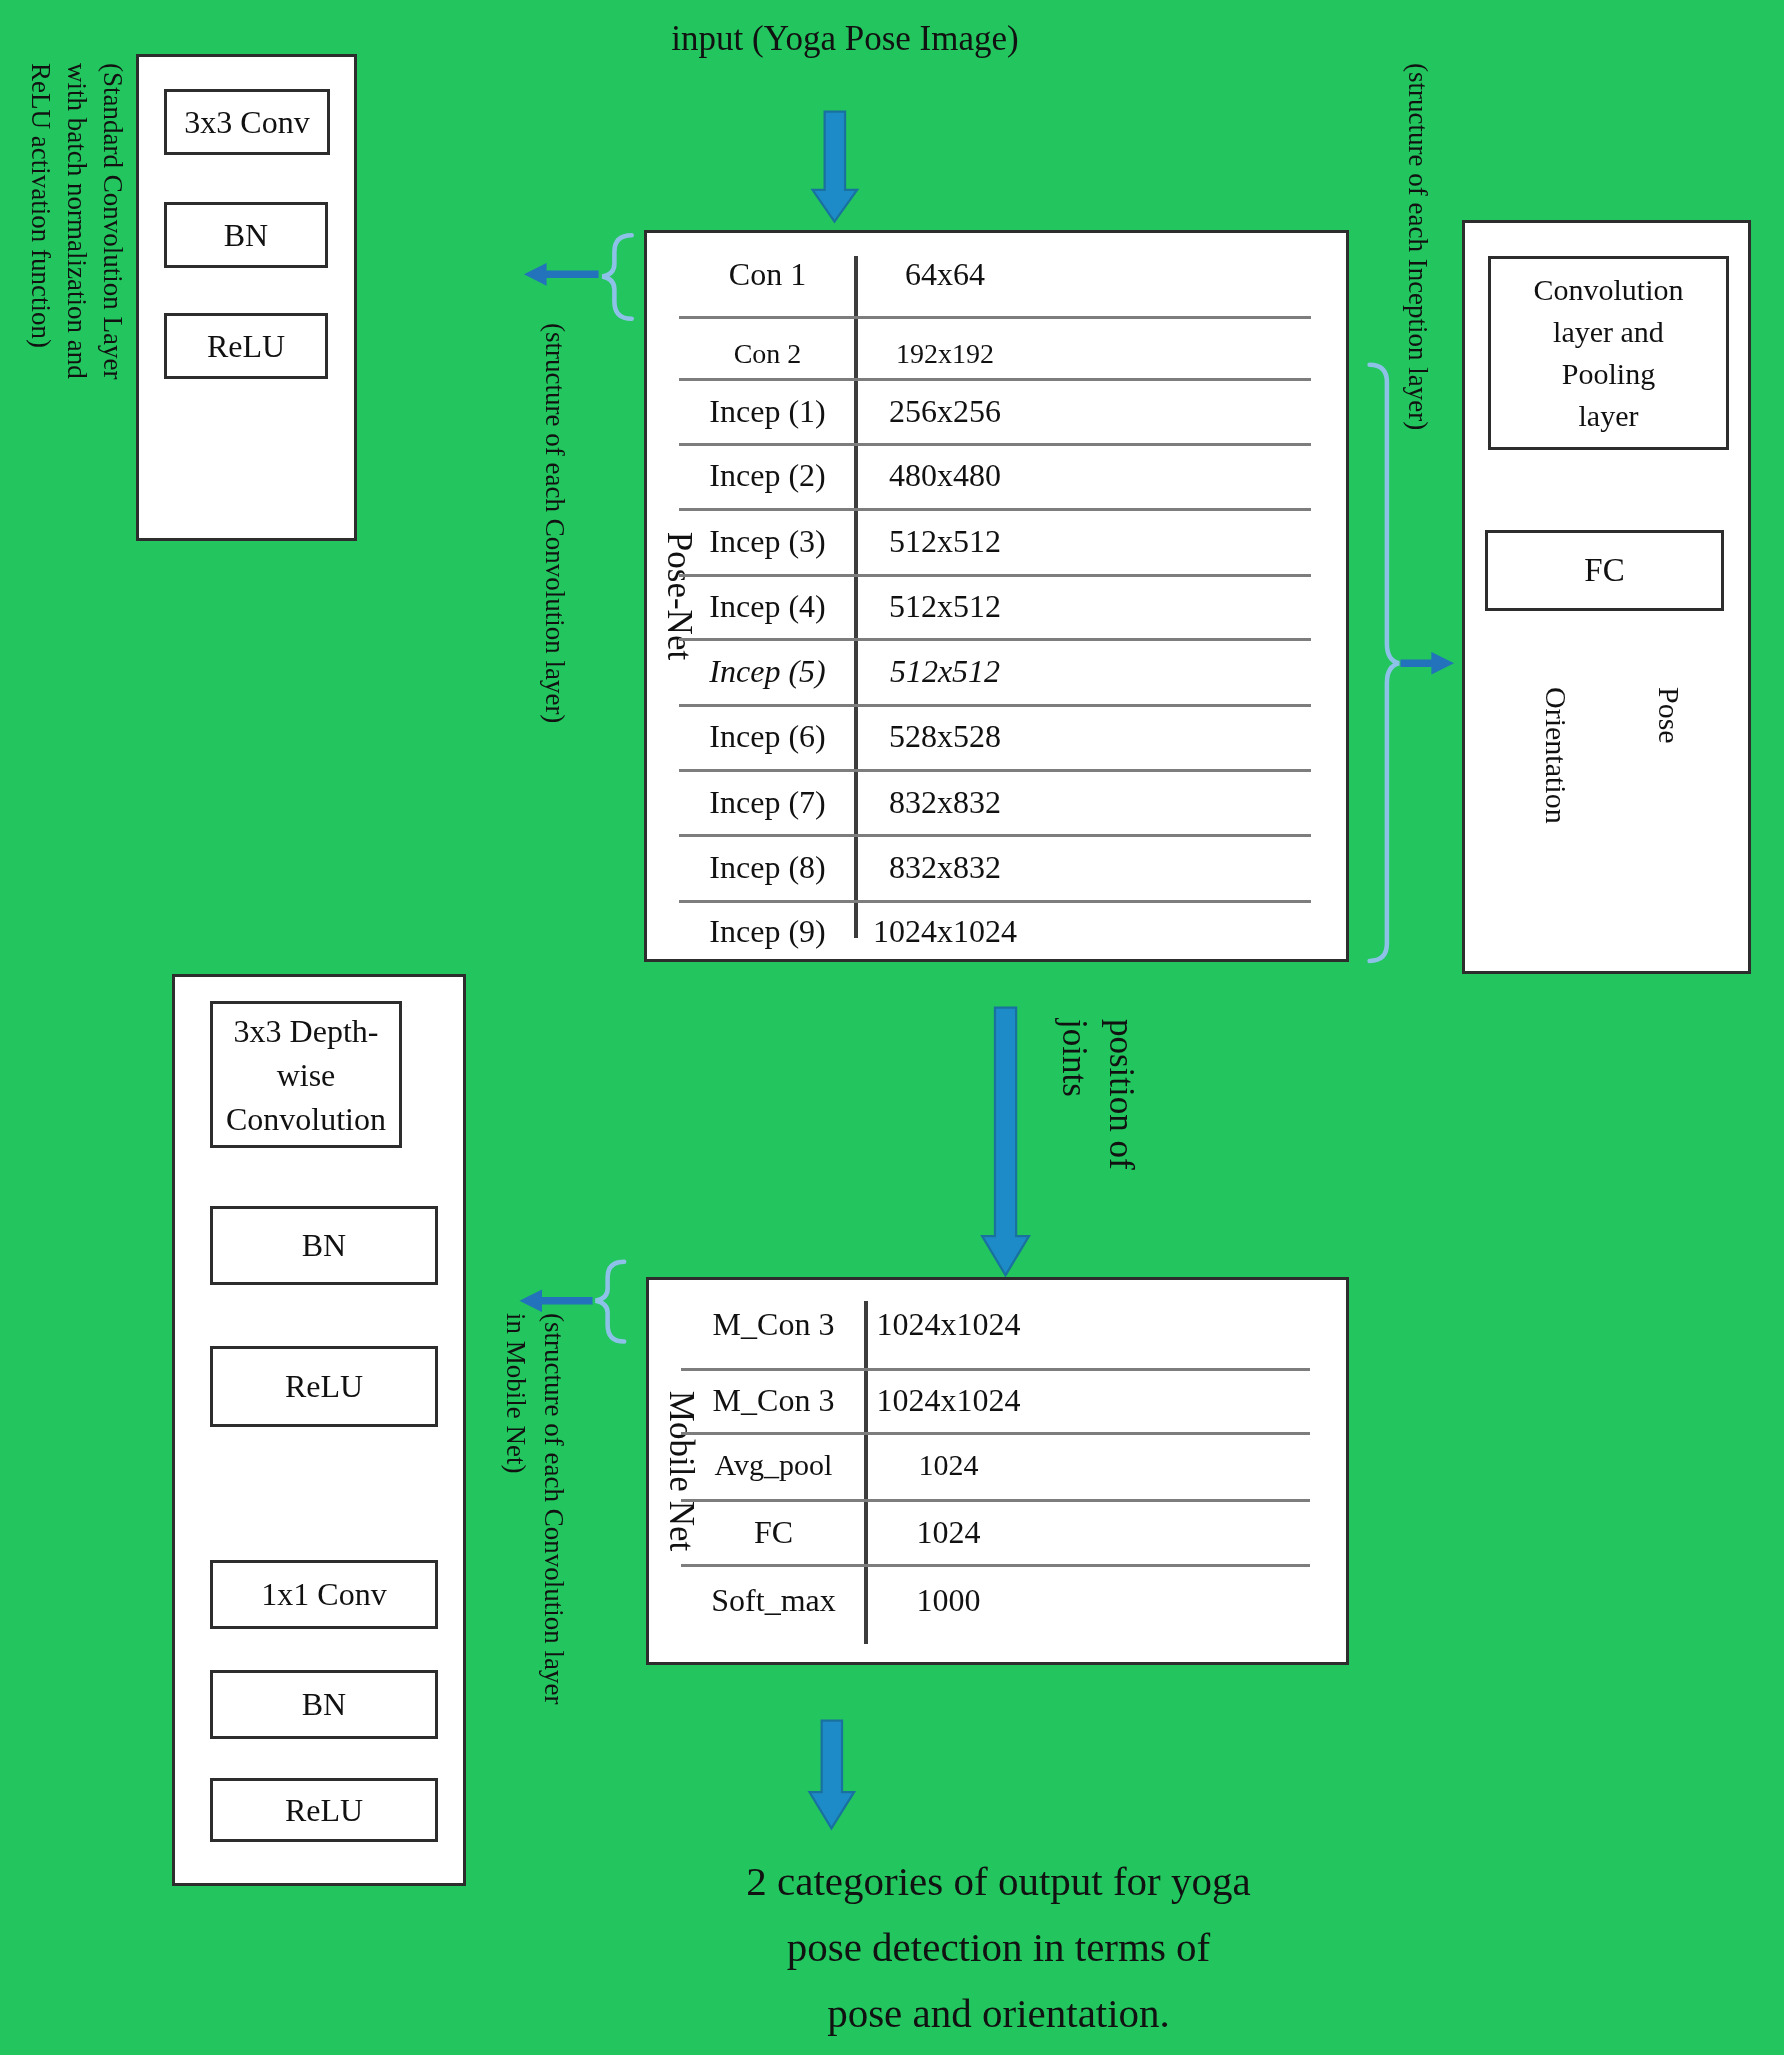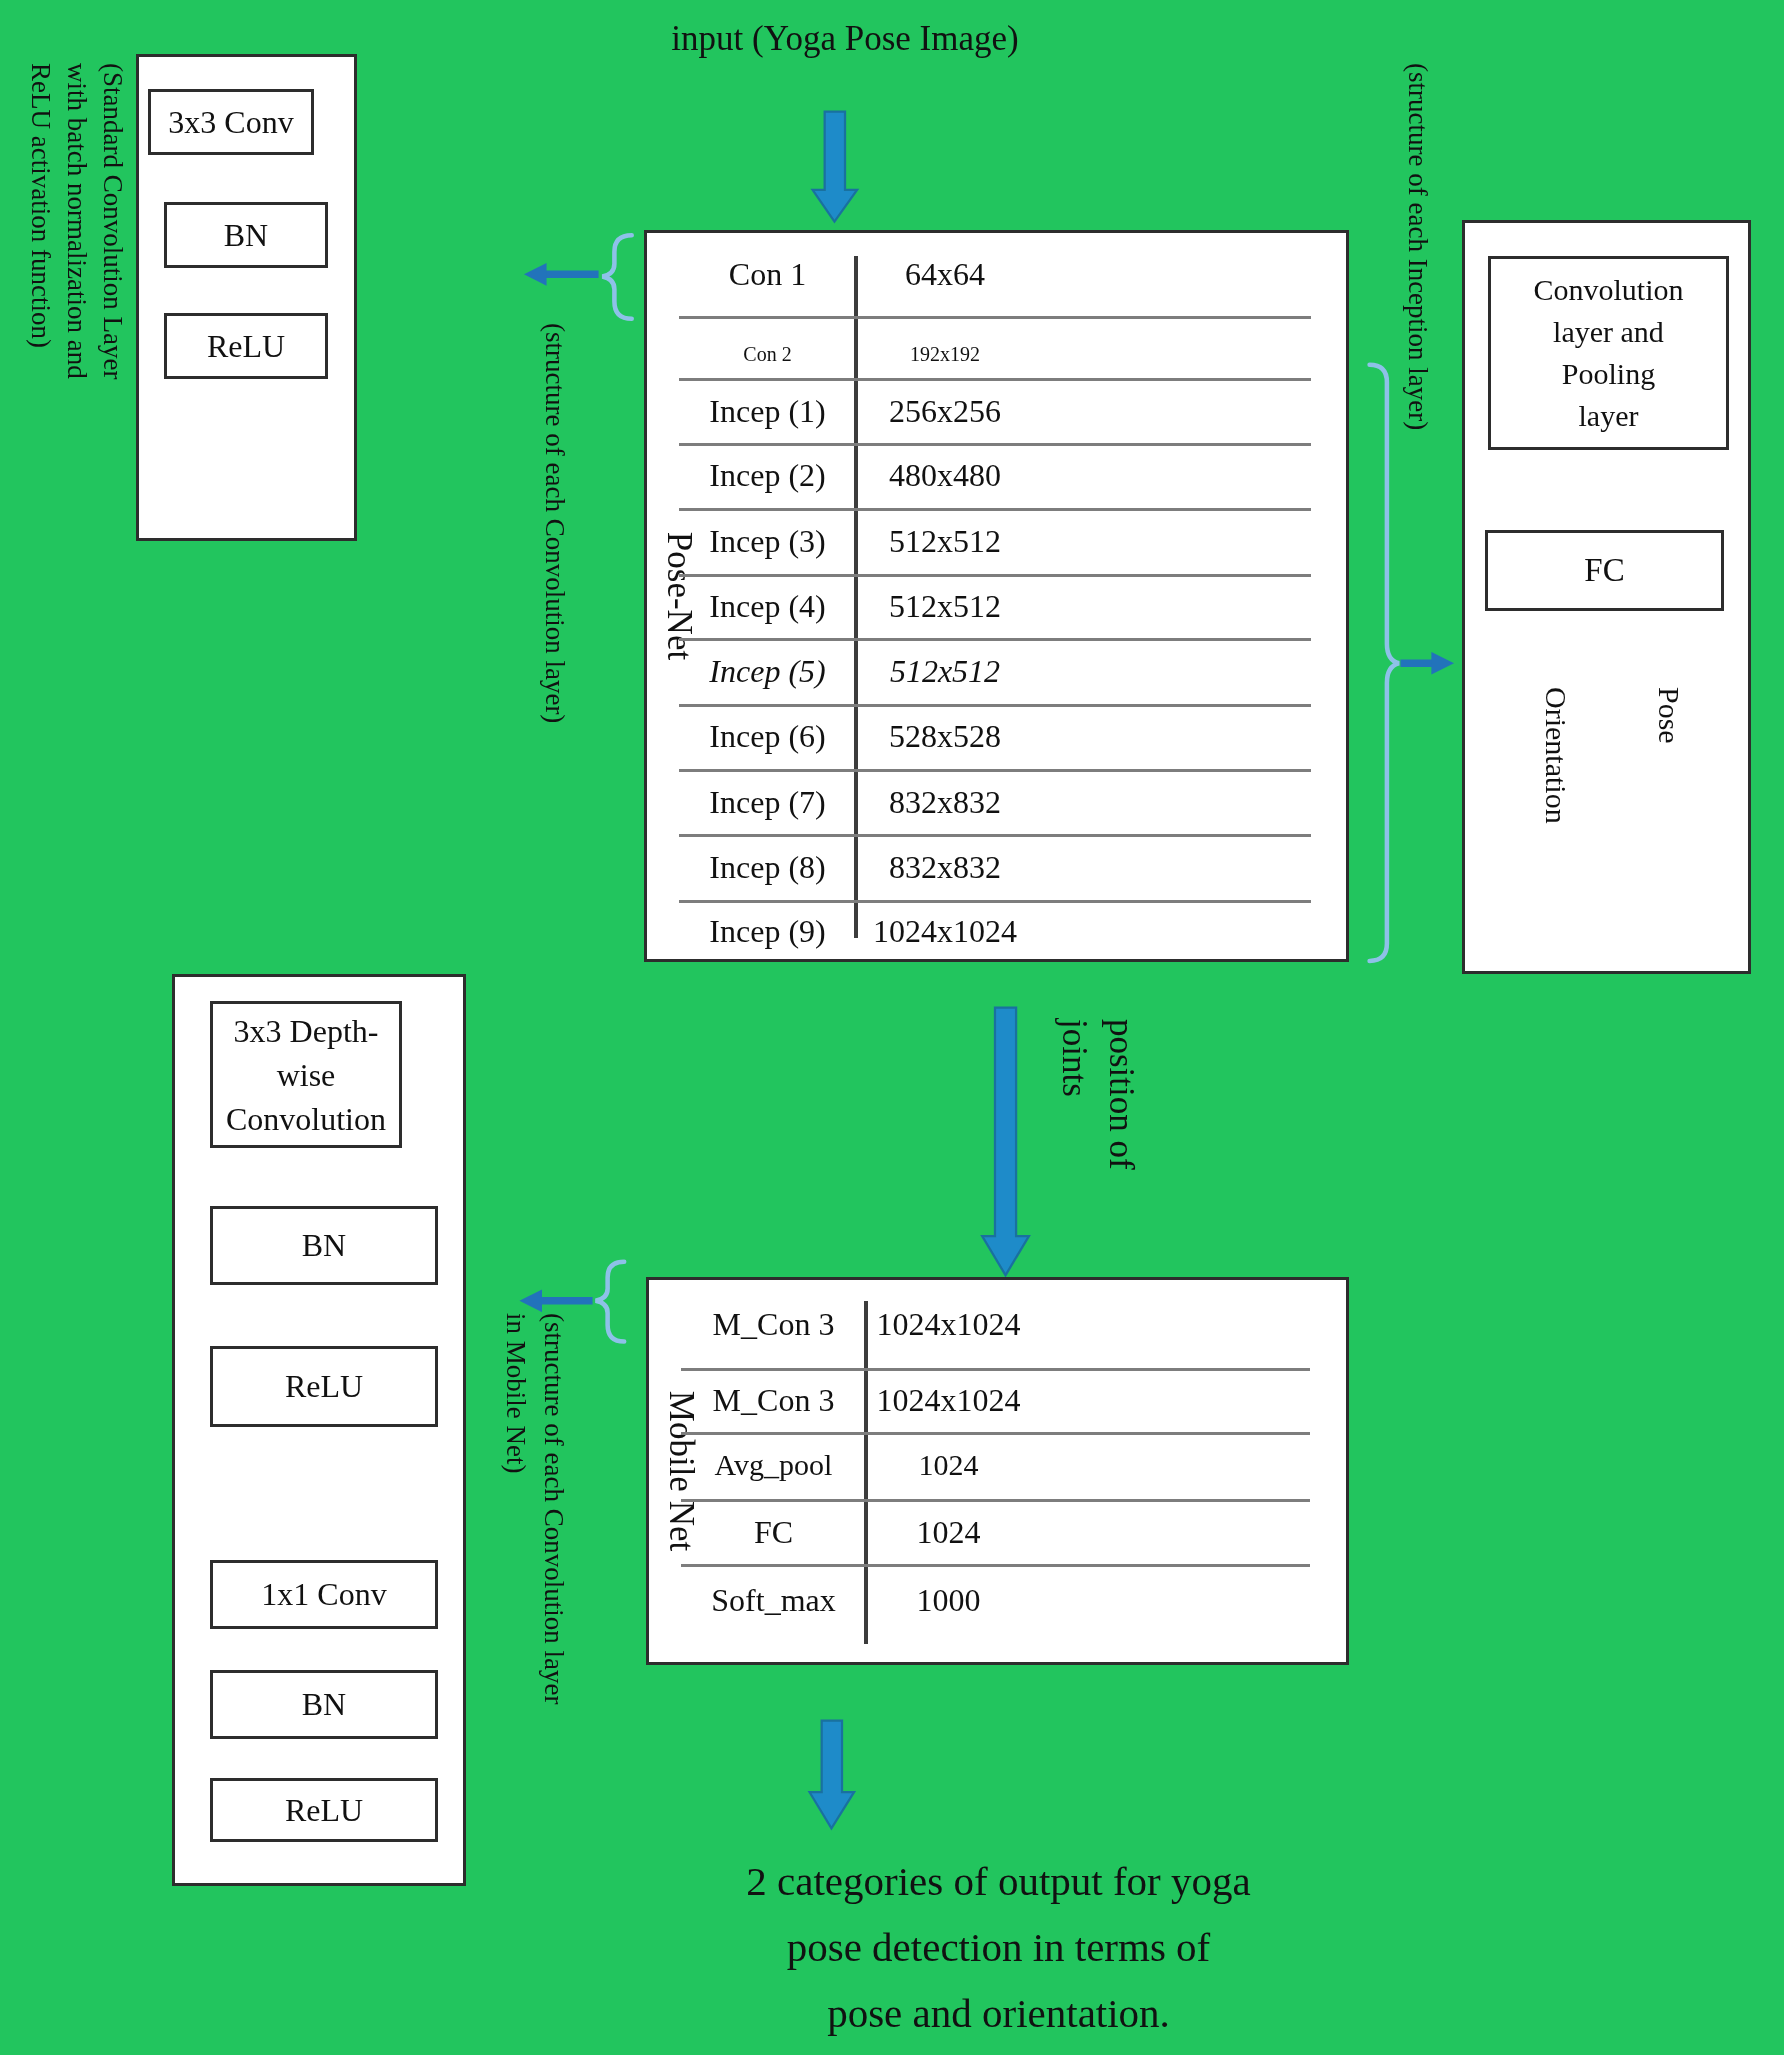--- a/index.html
+++ b/index.html
@@ -64,21 +64,21 @@
 
   <div class="abs ctr" style="left:589px;top:10.6px;width:512px;height:56px;font-size:35px;">
     <span>input (Yoga Pose Image)</span>
   </div>
 
   <div class="vtext" style="left:22.6px;top:63px;height:399px;font-size:27px;line-height:36px;">(Standard Convolution Layer
 with batch normalization and
 ReLU activation function)</div>
 
   <div class="box" style="left:136px;top:54px;width:221px;height:487px;"></div>
-  <div class="ibox" style="left:148px;top:89px;width:166px;height:66px;font-size:32px;">
+  <div class="ibox" style="left:164px;top:89px;width:166px;height:66px;font-size:32px;">
     <span>3x3 Conv</span>
   </div>
   <div class="ibox" style="left:164px;top:202px;width:164px;height:66px;font-size:32px;">
     <span>BN</span>
   </div>
   <div class="ibox" style="left:164px;top:313px;width:164px;height:66px;font-size:32px;">
     <span>ReLU</span>
   </div>
 
   <div class="vtext" style="left:537px;top:323px;height:543px;font-size:27px;">(structure of each Convolution layer)</div>
@@ -95,21 +95,21 @@
     <div class="hline" style="left:32px;top:405px;width:632px;"></div>
     <div class="hline" style="left:32px;top:471px;width:632px;"></div>
     <div class="hline" style="left:32px;top:536px;width:632px;"></div>
     <div class="hline" style="left:32px;top:601px;width:632px;"></div>
     <div class="hline" style="left:32px;top:667px;width:632px;"></div>
 
     <div class="cellrow" style="top:0;height:83px;font-size:32px;">
       <span class="rl" style="left:30px;width:181px;">Con 1</span>
       <span class="rv" style="left:213px;width:170px;">64x64</span>
     </div>
-    <div class="cellrow" style="top:83px;height:76px;font-size:20px;">
+    <div class="cellrow" style="top:83px;height:76px;font-size:28px;">
       <span class="rl" style="left:30px;width:181px;">Con 2</span>
       <span class="rv" style="left:213px;width:170px;">192x192</span>
     </div>
     <div class="cellrow" style="top:145px;height:66px;font-size:32px;">
       <span class="rl" style="left:30px;width:181px;">Incep (1)</span>
       <span class="rv" style="left:213px;width:170px;">256x256</span>
     </div>
     <div class="cellrow" style="top:210px;height:65px;font-size:32px;">
       <span class="rl" style="left:30px;width:181px;">Incep (2)</span>
       <span class="rv" style="left:213px;width:170px;">480x480</span>

